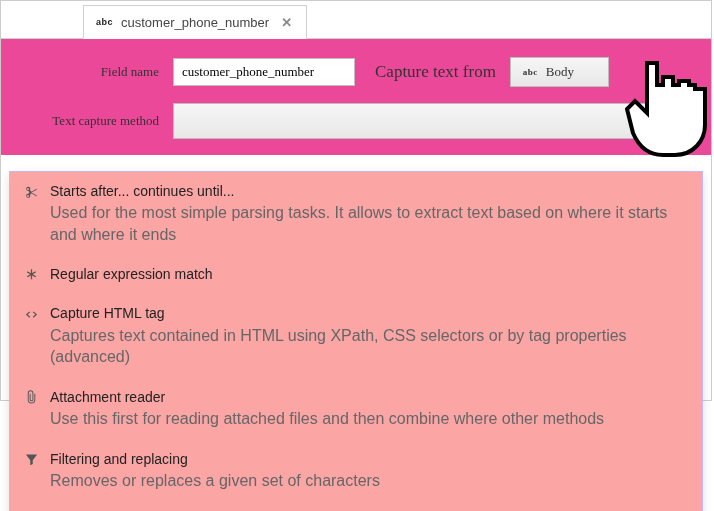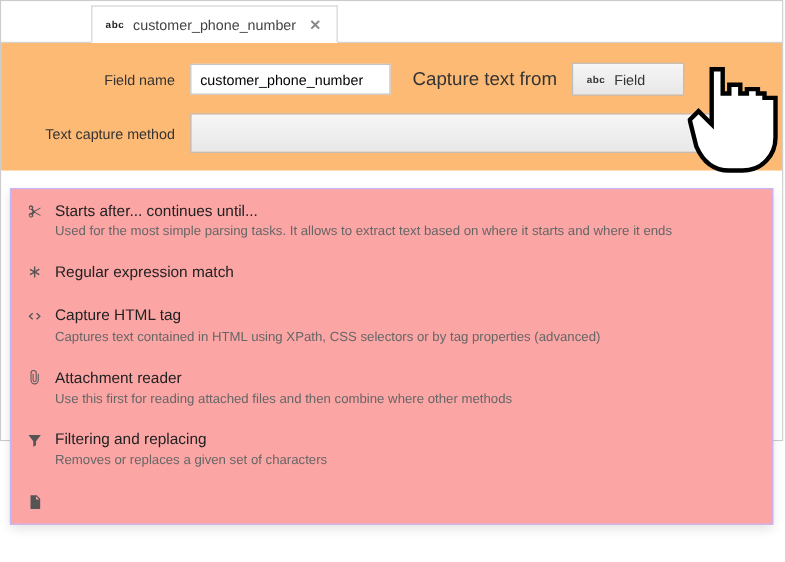--- a/index.html
+++ b/index.html
@@ -46,22 +46,23 @@
     letter-spacing: 0.5px;
   }
   .tab .close {
     color: #888;
     font-weight: 700;
     font-size: 13px;
     margin-left: 4px;
     cursor: pointer;
   }
   .panel {
-    background: #fdba74;
+    background: #ec4899;
     padding: 18px 18px 16px 18px;
+    font-family: Liberation Serif, serif;
   }
   .row1 {
     display: flex;
     align-items: center;
     margin-bottom: 16px;
   }
   .label-fieldname {
     width: 154px;
     text-align: right;
     padding-right: 14px;
@@ -141,21 +142,21 @@
     height: 18px;
     display: flex;
     align-items: center;
     justify-content: center;
     color: #555;
     margin-top: 1px;
   }
   .dd-icon svg { width: 15px; height: 15px; fill: #555; }
   .dd-text { flex: 1; }
   .dd-title { font-size: 14px; color: #222; line-height: 1.3; }
-  .dd-desc { font-size: 12px; color: #666; margin-top: 2px; line-height: 1.35; }
+  .dd-desc { font-size: 16px; color: #666; margin-top: 2px; line-height: 1.35; }
   .cursor-hand {
     position: absolute;
     top: 56px;
     right: -2px;
     width: 88px;
     height: 104px;
     pointer-events: none;
   }
 </style>
 </head>
@@ -170,21 +171,21 @@
     </div>
   </div>
 
   <div class="panel">
     <div class="row1">
       <div class="label-fieldname">Field name</div>
       <input class="input-fieldname" type="text" value="customer_phone_number" style="">
       <div class="label-capturefrom">Capture text from</div>
       <div class="capture-from-btn">
         <span class="abc">abc</span>
-        <span>Field</span>
+        <span>Body</span>
       </div>
     </div>
     <div class="row2">
       <div class="label-method">Text capture method</div>
       <div class="method-dropdown"></div>
     </div>
   </div>
 
   <div class="dropdown-list">
 

